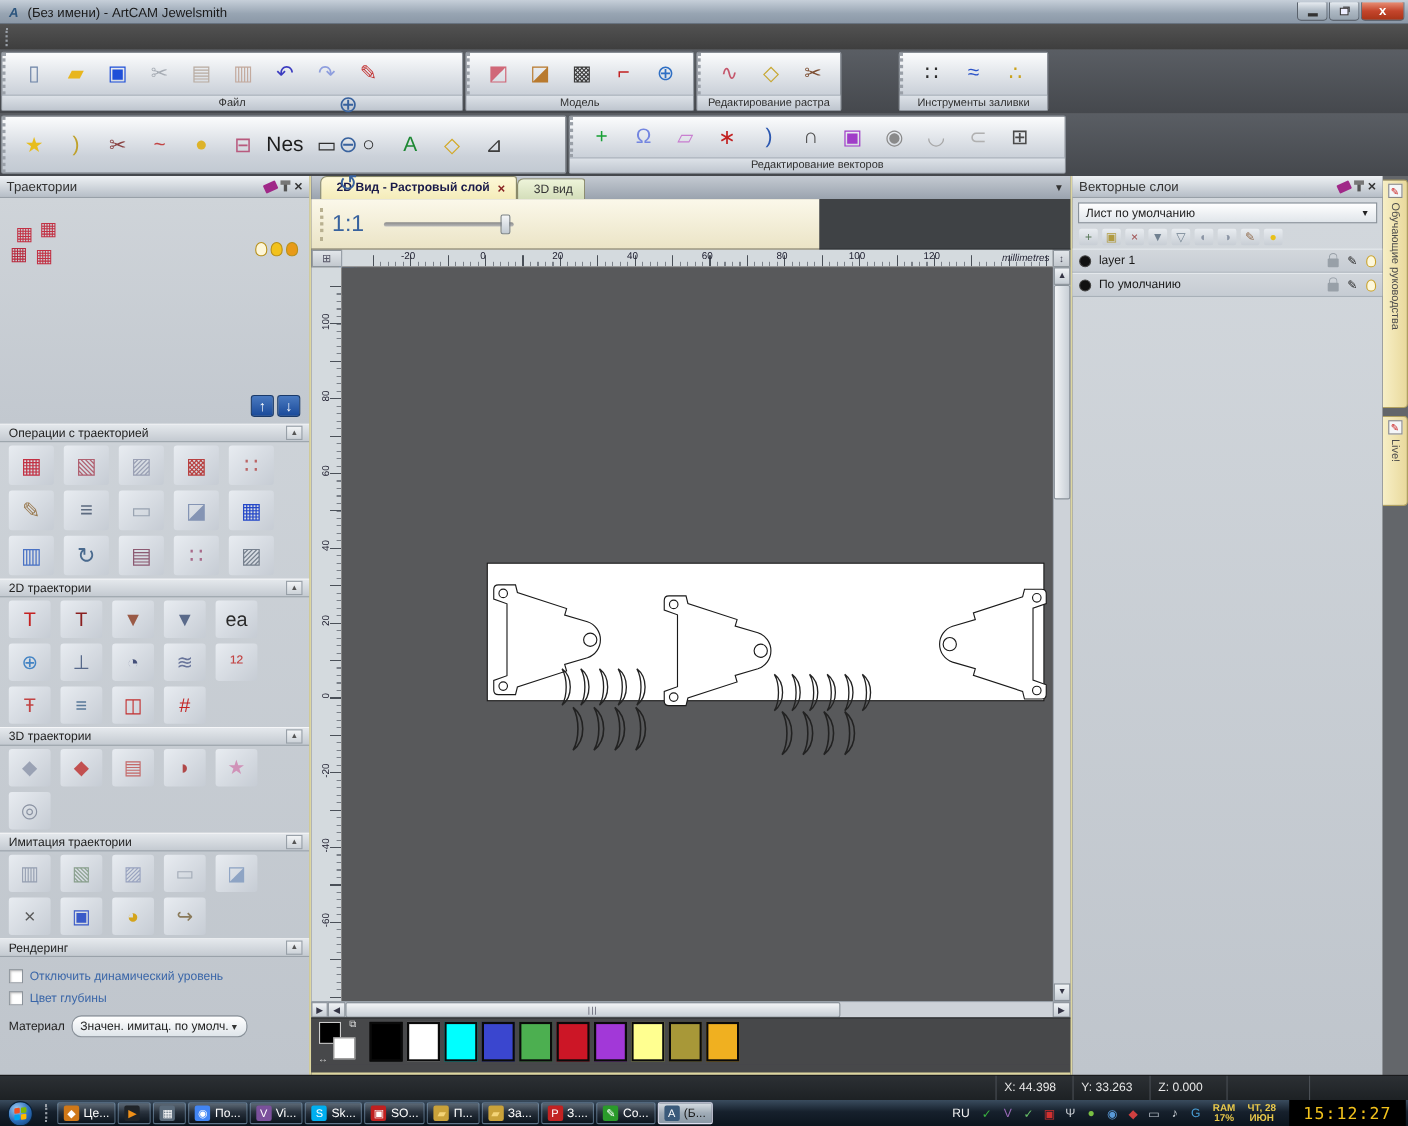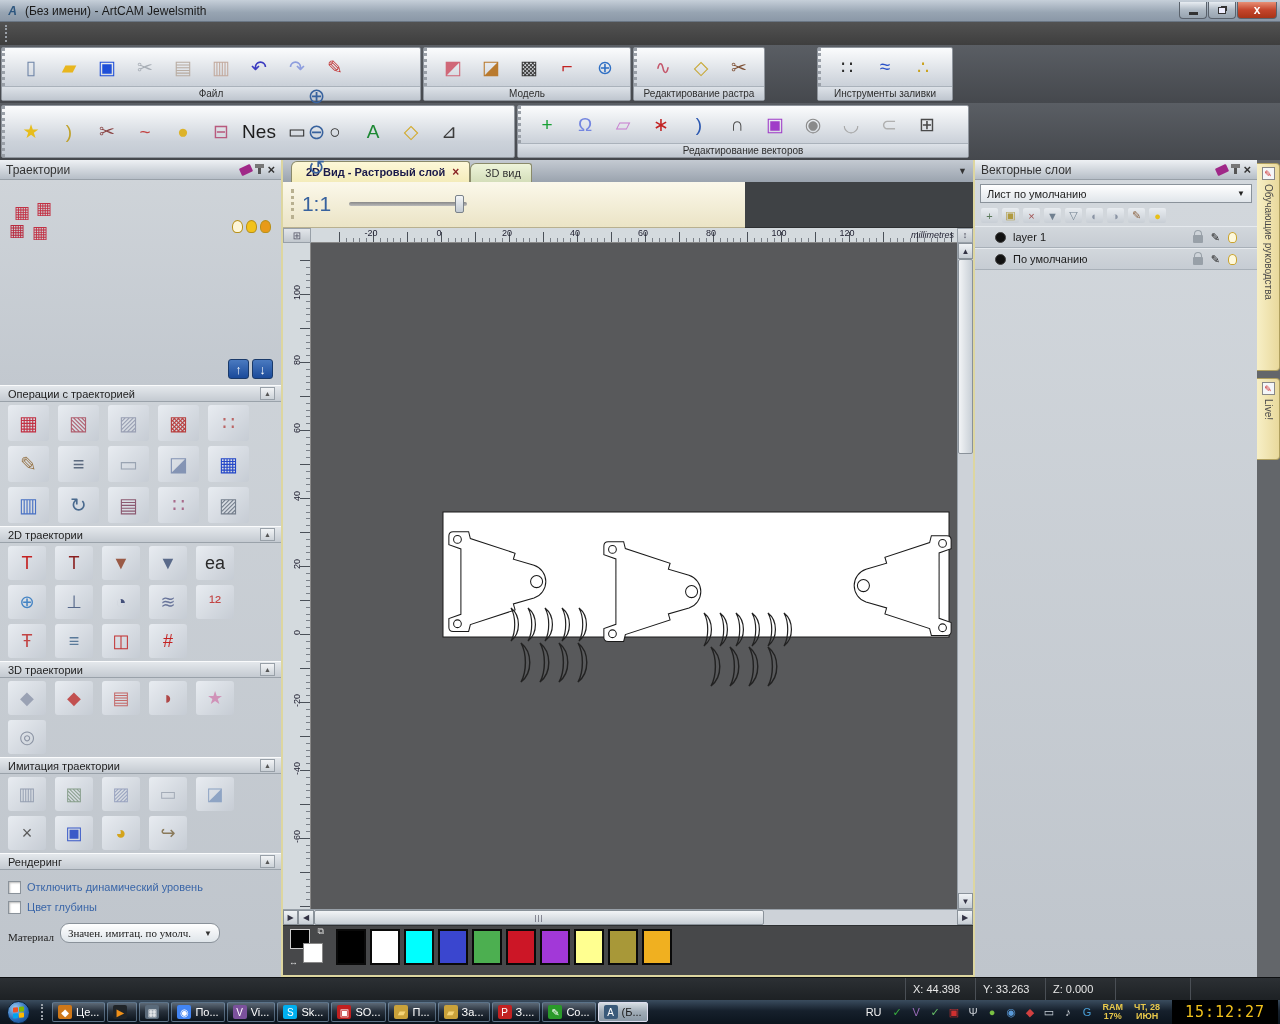--- a/index.html
+++ b/index.html
@@ -47,23 +47,23 @@
   .bulbs { position:absolute; right:10px; top:40px; display:flex; gap:3px; }
   .bulb-g { width:11px; height:13px; border-radius:50% 50% 42% 42%; border:1px solid #b89018; }
   .updown { position:absolute; right:8px; bottom:6px; display:flex; gap:3px; }
   .ud-btn { width:21px; height:20px; border-radius:3px; border:1px solid #1a3a6a; background:linear-gradient(#4a7ac0,#1a4a9a); color:#fff; font-size:13px; display:flex; align-items:center; justify-content:center; font-weight:bold; }
   .sec-hdr { height:17px; background:linear-gradient(#e4e8ec,#c4cad1); border-top:1px solid #fafbfc; border-bottom:1px solid #9aa2aa; display:flex; align-items:center; padding:0 6px 0 8px; font-size:11px; color:#222; }
   .collapse-btn { margin-left:auto; width:15px; height:13px; border:1px solid #98a0a8; background:linear-gradient(#f2f4f6,#ccd2d8); font-size:7px; color:#555; display:flex; align-items:center; justify-content:center; }
   .pi-wrap { display:flex; flex-wrap:wrap; padding:3px 8px; gap:5px 9px; }
   .pi { width:41px; height:36px; display:flex; align-items:center; justify-content:center; font-size:20px; background:linear-gradient(135deg,#e8ecf1,#c6ccd4); border-radius:3px; overflow:hidden; }
   .pi.sm { width:38px; height:34px; font-size:18px; }
   .render-body { padding:4px 8px; font-size:11px; }
-  .chk-row { display:flex; align-items:flex-start; gap:6px; margin:7px 0; color:#3a66a8; }
+  .chk-row { display:flex; align-items:center; gap:6px; margin:7px 0; color:#3a66a8; }
   .chk { width:13px; height:13px; background:#fff; border:1px solid #8a929a; box-shadow:inset 1px 1px 2px #bbb; }
-  .mat-row { display:flex; align-items:flex-end; gap:6px; margin-top:9px; color:#222;font-family:Liberation Serif, serif; }
+  .mat-row { display:flex; align-items:center; gap:6px; margin-top:9px; color:#222; }
   .mat-select { flex:0 0 auto; width:160px; height:20px; border:1px solid #8a929a; border-radius:9px; background:linear-gradient(#fff,#dfe5ea); display:flex; align-items:center; padding:0 7px; font-size:11px; color:#222; }
   .mat-select .arr { margin-left:auto; font-size:8px; color:#333; }
 
   
   .center { width:692px; display:flex; flex-direction:column; background:#4a4b4d; border-right:2px solid #ddd6a0; }
   .doc-tabs { height:22px; background:linear-gradient(#c4cad2,#9aa3ae); display:flex; align-items:flex-end; padding-left:8px; }
   .dtab { display:flex; align-items:center; gap:7px; padding:3px 10px 3px 14px; font-size:11px; border:1px solid #8a8a6a; border-bottom:none; border-radius:6px 3px 0 0; }
   .dtab.active { background:linear-gradient(#fdf8d8,#f4ecba); font-weight:bold; color:#1a1a4a; }
   .dtab .tx { font-size:12px; color:#822; font-weight:bold; }
   .dtab.inactive { background:linear-gradient(#eef4da,#d4deba); color:#333; height:19px; }
@@ -107,21 +107,21 @@
   .fgbg .link { position:absolute; right:2px; top:-3px; color:#ddd; font-size:9px; }
   .swatch { width:30px; height:36px; border:2px solid #0a0a0a; margin-right:4px; }
   .center-bottomfill { flex:0 0 9px; background:#47484a; border-bottom:2px solid #ddd6a0; }
 
   
   .rpanel { width:282px; background:linear-gradient(#d3d8dd,#bfc5cc); display:flex; flex-direction:column; }
   .sheet-row { margin:4px 5px 2px 5px; height:19px; border:1px solid #8a929a; background:linear-gradient(#fff,#e0e5ea); display:flex; align-items:center; padding:0 6px; font-size:11px; color:#222; }
   .sheet-row .arr { margin-left:auto; font-size:8px; }
   .layer-tools { display:flex; gap:4px; padding:3px 6px; align-items:center; }
   .lti { width:17px; height:15px; display:flex; align-items:center; justify-content:center; font-size:11px; background:linear-gradient(#e8ecf0,#c8ced5); border-radius:2px; }
-  .layer-row { height:22px; display:flex; align-items:center; padding:0 20px; font-size:11px; color:#1a1a1a; border-top:1px solid #e6eaee; border-bottom:1px solid #a8b0b8; background:linear-gradient(#d2d7dc,#c6ccd3); gap:7px; }
+  .layer-row { height:22px; display:flex; align-items:center; padding:0 6px; font-size:11px; color:#1a1a1a; border-top:1px solid #e6eaee; border-bottom:1px solid #a8b0b8; background:linear-gradient(#d2d7dc,#c6ccd3); gap:7px; }
   .dot { width:11px; height:11px; border-radius:50%; background:#111; border:1px solid #444; }
   .layer-icons { margin-left:auto; display:flex; align-items:center; gap:8px; }
   .lock-ico { width:10px; height:8px; background:#98a0a8; border-radius:1px; position:relative; margin-top:4px; }
   .lock-ico::before { content:""; position:absolute; top:-5px; left:1px; width:6px; height:5px; border:1.5px solid #98a0a8; border-bottom:none; border-radius:4px 4px 0 0; }
   .pen-ico { font-size:11px; color:#222; }
   .bulb-sm { width:9px; height:11px; border-radius:50% 50% 42% 42%; border:1px solid #c9a22a; background:#fdf8dc; }
   .rp-fill { flex:1; }
   .rp-tabs { height:20px; display:flex; align-items:flex-end; padding-left:4px; background:linear-gradient(#c6ccd3,#b2bac2); font-size:11px; color:#333; }
   .rp-tab { padding:2px 5px 3px 5px; }
   .rp-tab.active { background:linear-gradient(#fafbfc,#e8ecf0); border:1px solid #8a929a; border-bottom:none; border-radius:3px 3px 0 0; }

